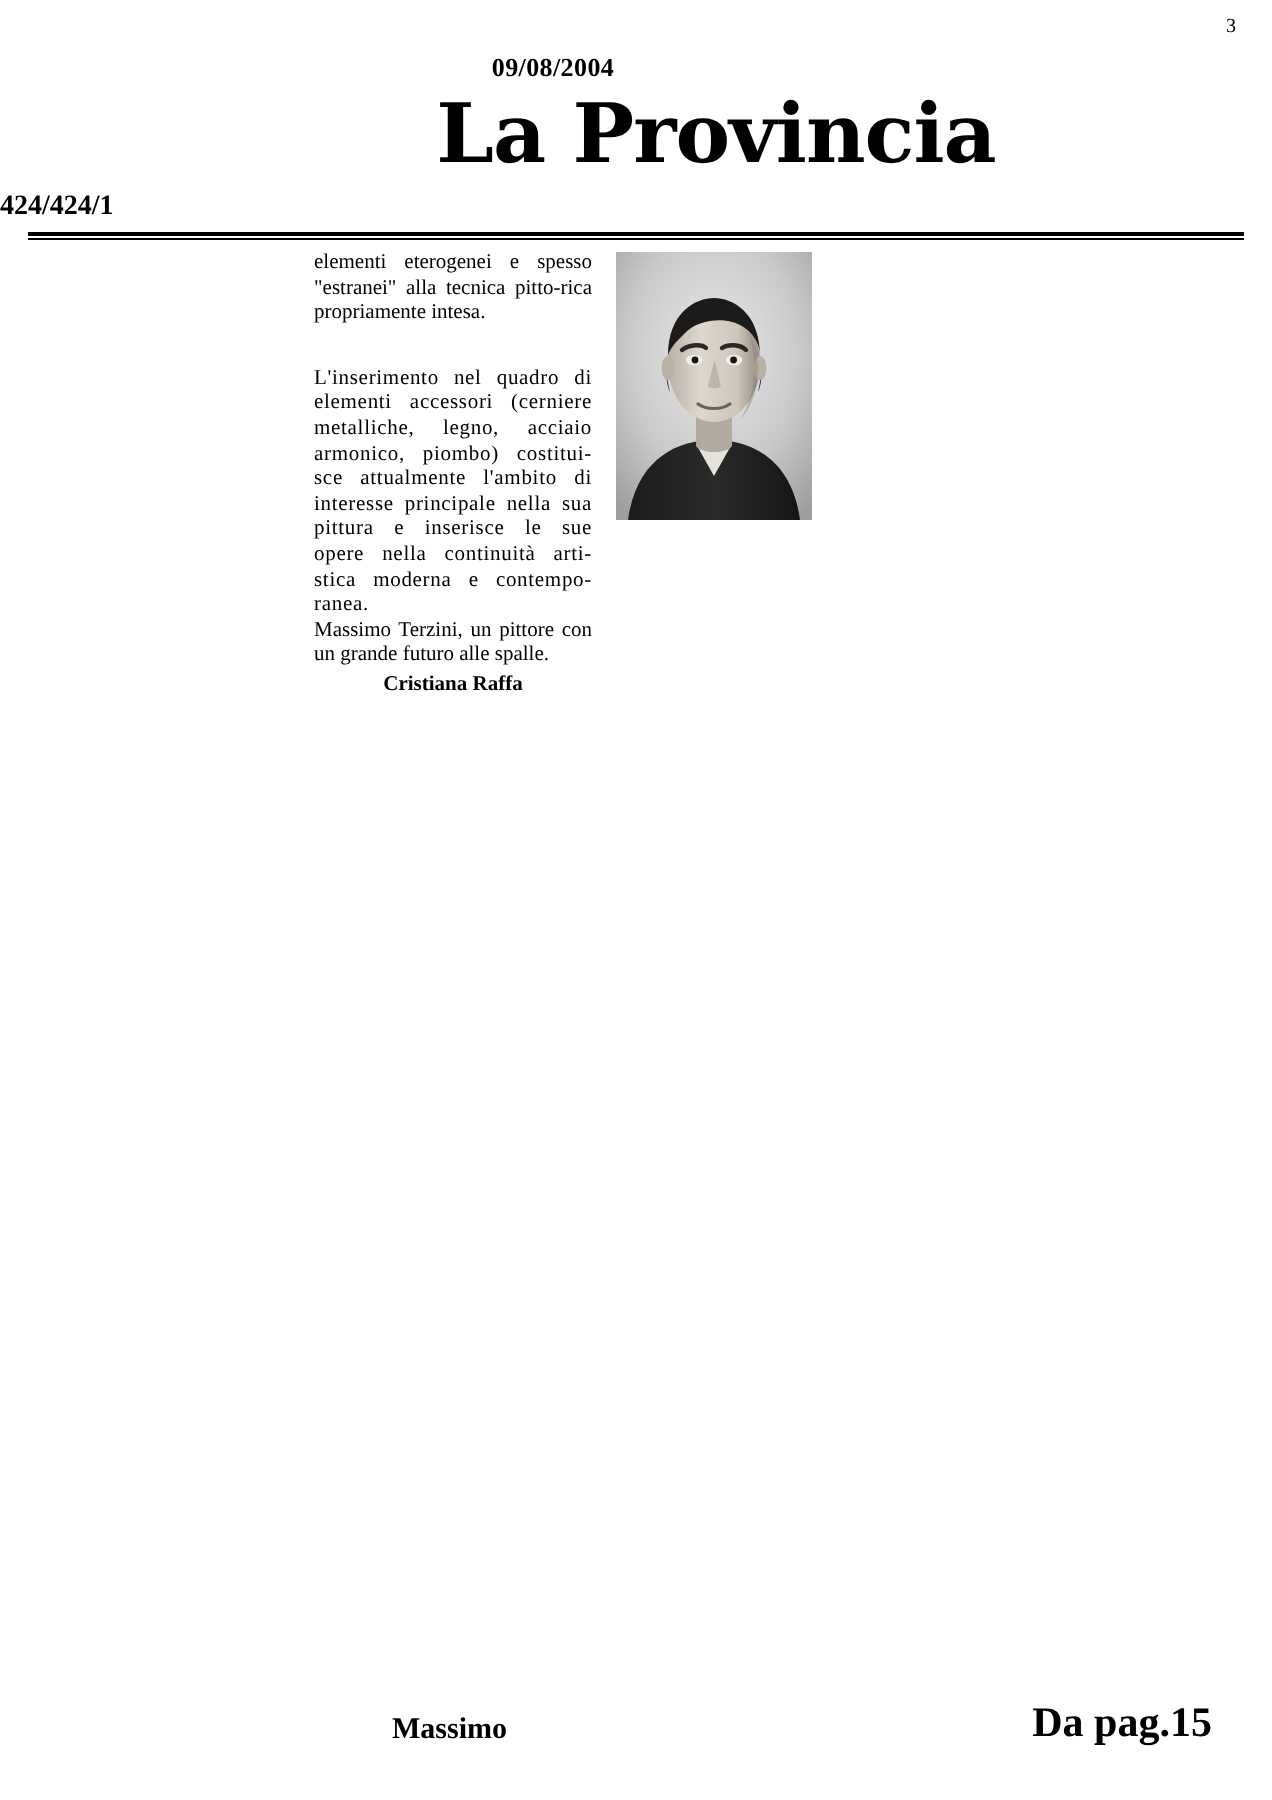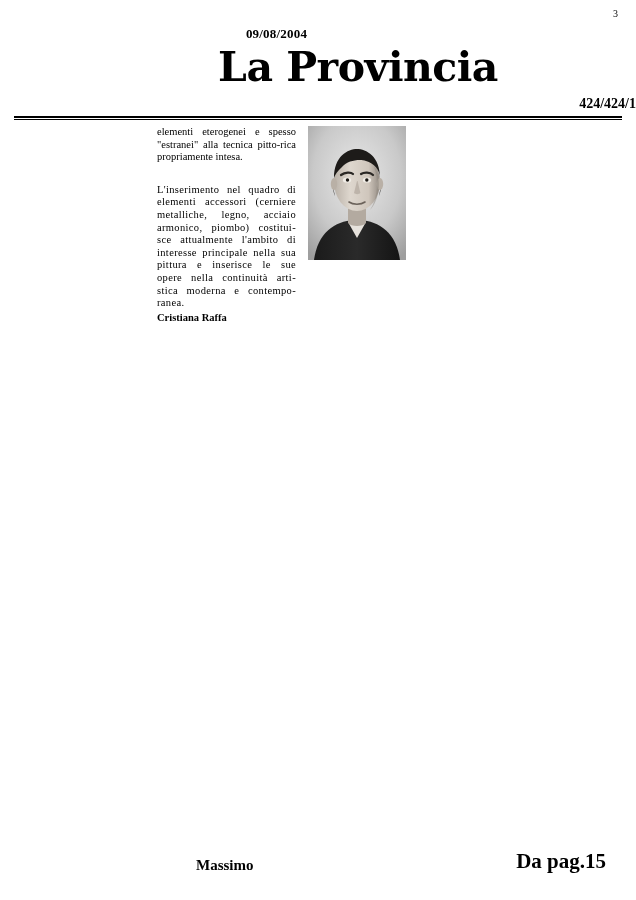--- a/index.html
+++ b/index.html
@@ -56,21 +56,21 @@
     line-height: 46px;
     letter-spacing: -0.5px;
     padding-left: 40px;
   }
 
   .issue-line {
     position: absolute;
     top: 96px;
     left: 0;
     width: 636px;
-    text-align: right;
+    text-align: left;
     font-family: "Liberation Serif", serif;
     font-weight: bold;
     font-size: 14px;
   }
 
   .rule-top {
     position: absolute;
     top: 116px;
     left: 14px;
     width: 608px;
@@ -99,21 +99,21 @@
   .article-col p {
     margin: 0;
   }
   .article-col p.wide {
     letter-spacing: 0.35px;
     word-spacing: 1px;
     margin-top: 20px;
   }
   .byline {
     margin-top: 2px;
-    text-align: left;
+    text-align: center;
     font-weight: bold;
     font-size: 10.5px;
   }
 
   .photo {
     position: absolute;
     top: 126px;
     left: 308px;
     width: 98px;
     height: 134px;
@@ -151,20 +151,21 @@
   <div class="masthead">La Provincia</div>
 
   <div class="issue-line">424/424/1</div>
 
   <div class="rule-top"></div>
   <div class="rule-top-thin"></div>
 
   <div class="article-col">
     <p>elementi eterogenei e spesso "estranei" alla tecnica pitto-rica propriamente intesa.</p>
     <p class="wide">L'inserimento nel quadro di elementi accessori (cerniere metalliche, legno, acciaio armonico, piombo) costitui-sce attualmente l'ambito di interesse principale nella sua pittura e inserisce le sue opere nella continuità arti-stica moderna e contempo-ranea.</p>
+    <p>Massimo Terzini, un pittore con un grande futuro alle spalle.</p>
     <div class="byline">Cristiana Raffa</div>
   </div>
 
   <div class="photo">
     <svg width="98" height="134" viewBox="0 0 98 134">
       <defs>
         <radialGradient id="bg" cx="50%" cy="38%" r="75%">
           <stop offset="0%" stop-color="#e8e8e8"></stop>
           <stop offset="60%" stop-color="#c9c9c9"></stop>
           <stop offset="100%" stop-color="#9e9e9e"></stop>

